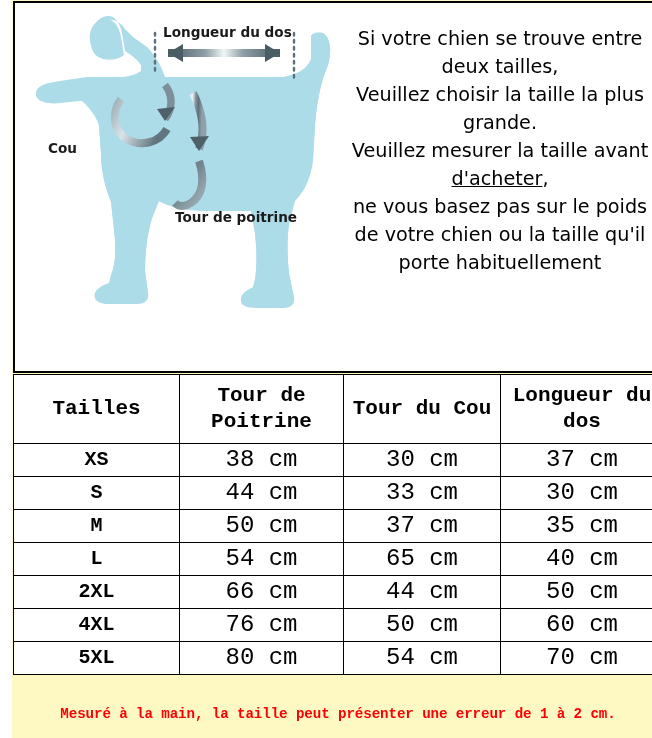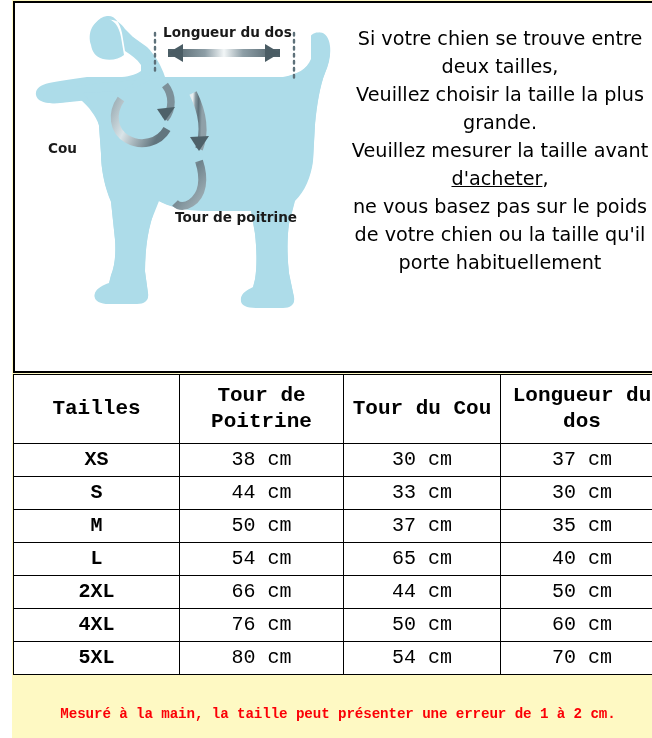--- a/index.html
+++ b/index.html
@@ -92,21 +92,21 @@
   }
   #size-table thead th {
     height: 68px;
     font-size: 21px;
     font-weight: bold;
     line-height: 1.22;
     vertical-align: middle;
   }
   #size-table tbody td {
     height: 32px;
-    font-size: 20px;
+    font-size: 24px;
     font-weight: normal;
     vertical-align: middle;
     line-height: 1;
   }
   #size-table tbody td.size-label {
     font-weight: bold;
     font-size: 20px;
   }
 
   

